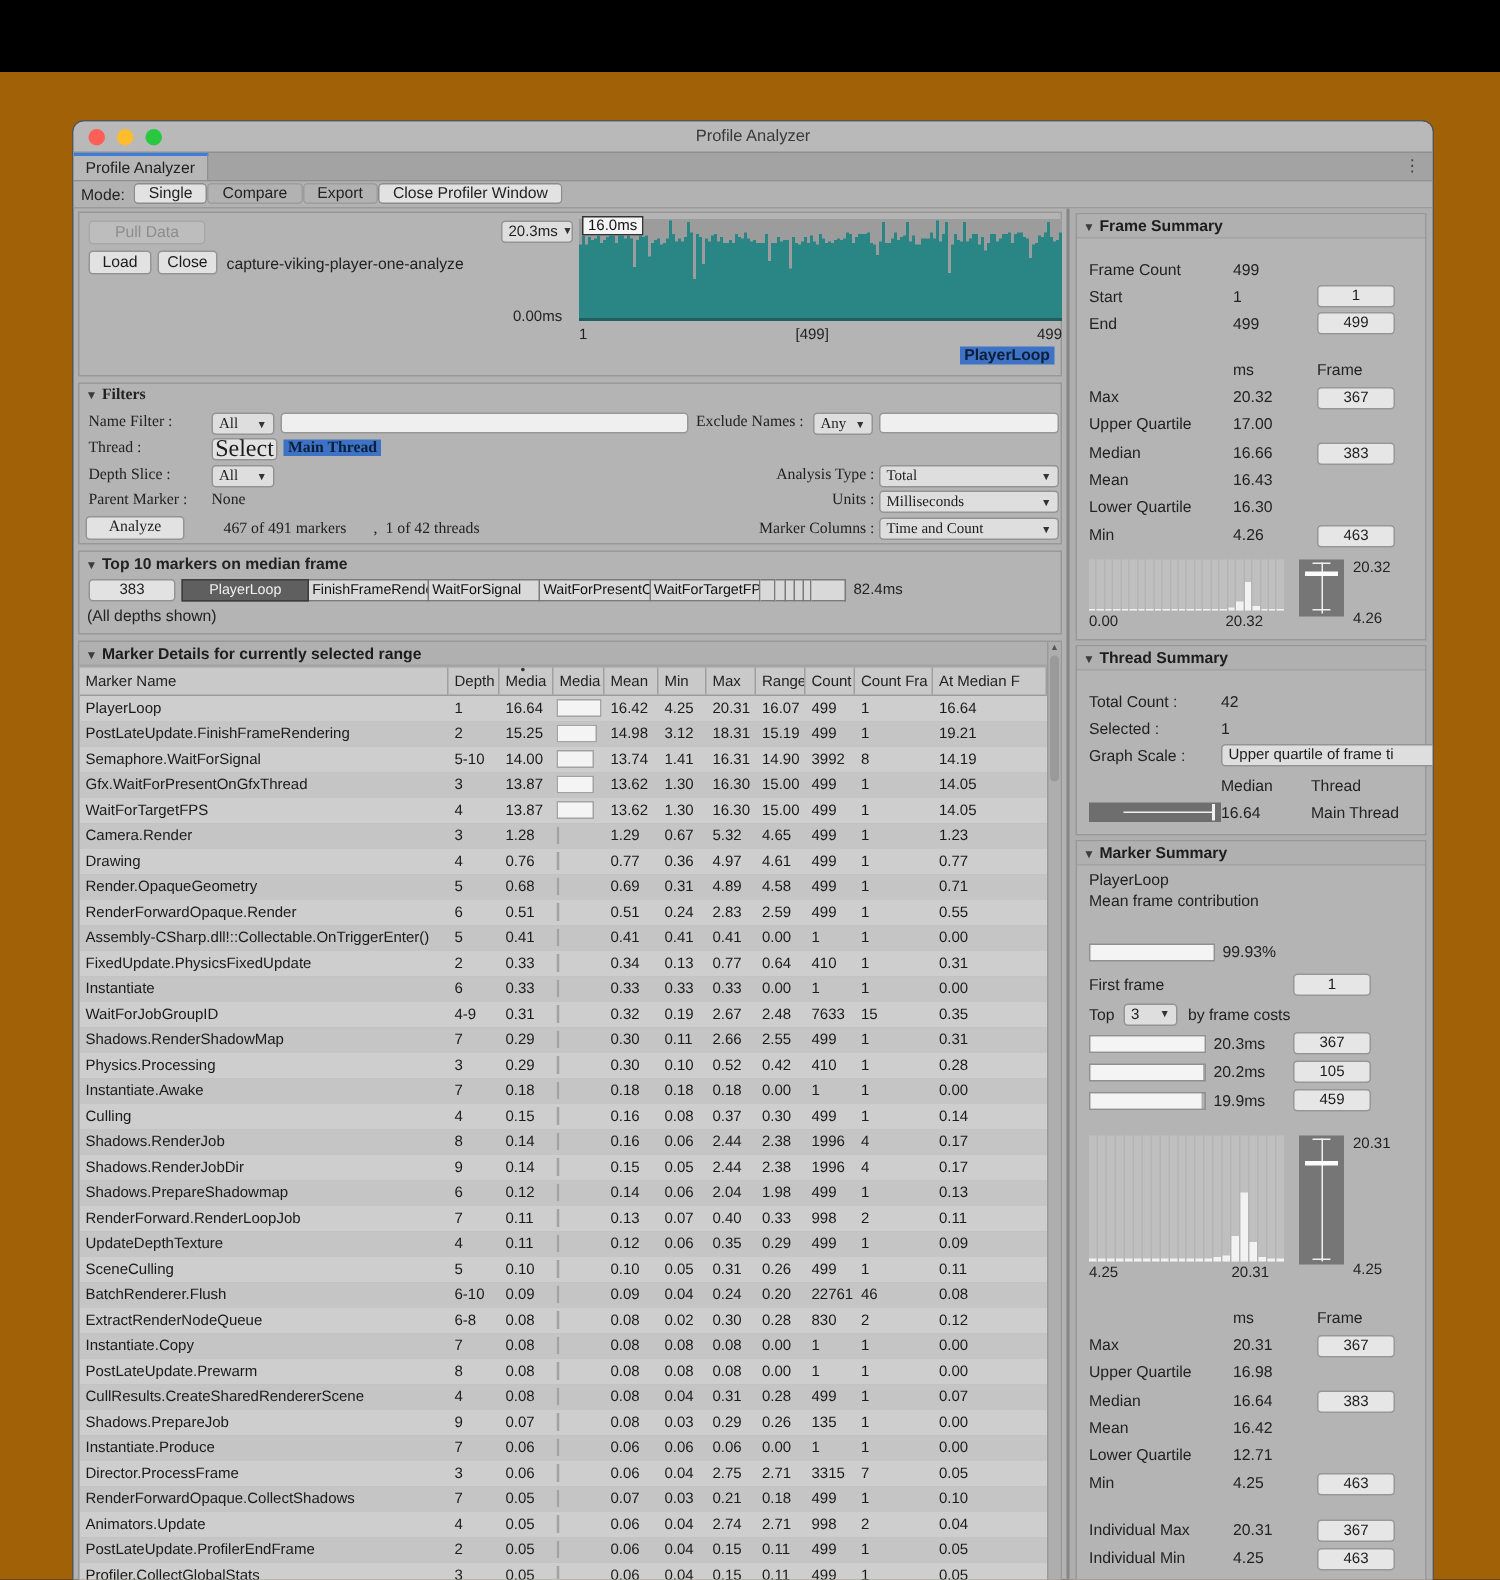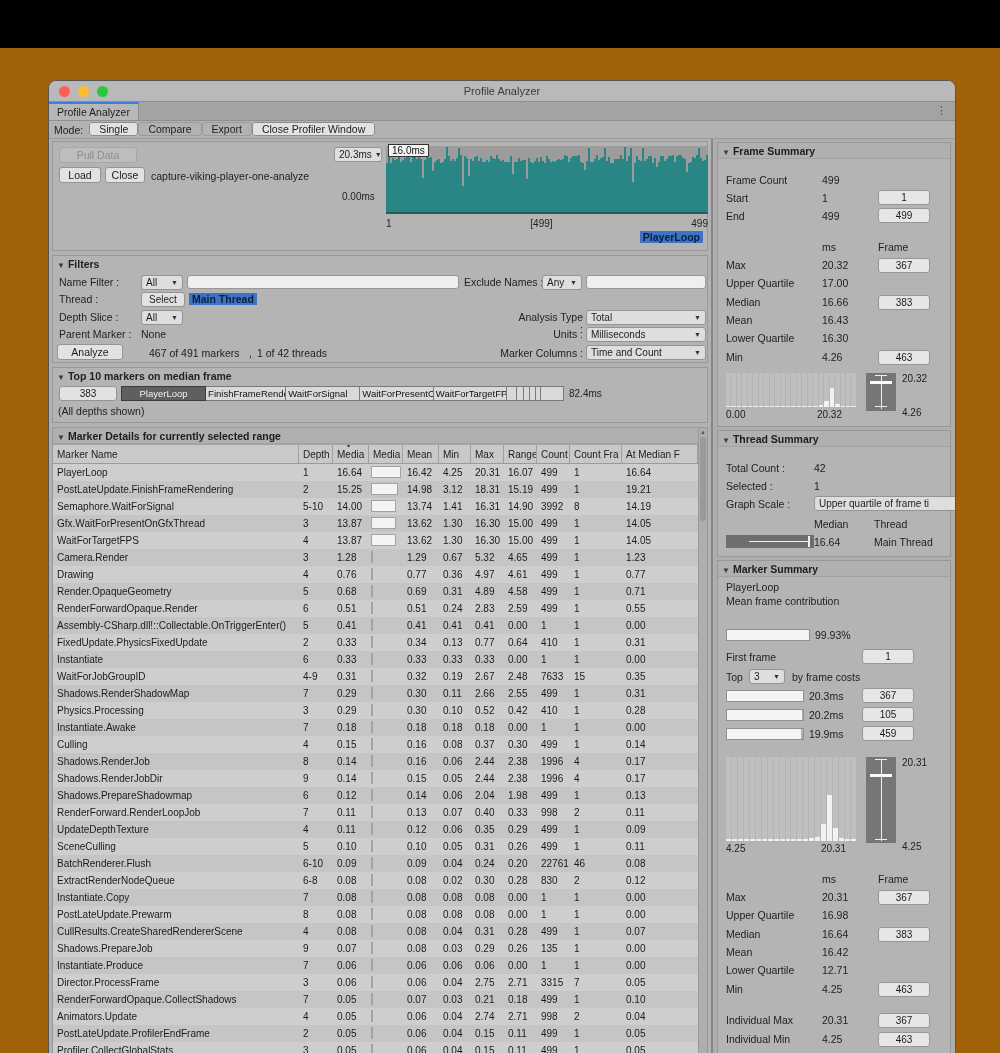--- a/index.html
+++ b/index.html
@@ -42,21 +42,21 @@
   
   .capture-box { height:110px; }
   .abs { position:absolute; }
   #main-chart { position:absolute; left:333px; top:4px; width:322px; height:68px; background:#9c9c9c; display:flex; align-items:flex-end; overflow:hidden; border-bottom:2px solid #1e5f5f; }
   #main-chart .cbar { width:2px; background:#2a8685; }
   .thresh-badge { position:absolute; left:335px; top:2px; background:#f4f4f4; border:1px solid #333; font-size:10px; padding:0 3px; color:#111; z-index:3; }
   .axis-row { position:absolute; left:333px; top:76px; width:322px; display:flex; justify-content:space-between; font-size:10px; color:#222; }
   .ploop-badge { position:absolute; right:4px; top:89px; }
 
   
-  .filters-box { height:108px; }
+  .filters-box { height:108px;font-family:Liberation Serif, serif; }
   .f-abs { position:absolute; font-size:10.5px; color:#222; }
 
   
   .top10-box { height:56px;text-decoration:underline; }
   .t10-row { position:absolute; left:6px; top:18px; right:6px; height:15px; display:flex; align-items:center; }
   .t10-bar { display:flex; height:15px; width:443px; margin-left:4px; }
   .seg { border:1px solid #7a7a7a; border-left:none; background:#d9d9d9; font-size:9.5px; color:#111; overflow:hidden; white-space:nowrap; line-height:13px; padding-left:2px; }
   .seg:first-child { border-left:1px solid #7a7a7a; }
   .seg.dark { background:#5f5f5f; color:#f0f0f0; text-align:center; padding-left:0; border-color:#3c3c3c; }
 
@@ -133,21 +133,21 @@
 
         <div class="box capture-box">
           <span class="btn disabled abs" style="left:6px;top:5px;width:78px">Pull Data</span>
           <span class="btn abs" style="left:6px;top:25px;width:42px">Load</span>
           <span class="btn abs" style="left:52px;top:25px;width:40px">Close</span>
           <span class="lbl abs" style="left:98px;top:28px;width:182px;overflow:hidden;white-space:nowrap">capture-viking-player-one-analyze</span>
           <span class="dd abs" style="left:281px;top:5px;width:48px">
               <span>20.3ms</span>
               <span class="arr">▼</span>
             </span>
-          <span class="lbl abs" style="left:289px;top:49px;font-size:10px">0.00ms</span>
+          <span class="lbl abs" style="left:289px;top:64px;font-size:10px">0.00ms</span>
           <div id="main-chart">
               <div class="cbar" style="height: 74%;"></div>
               <div class="cbar" style="height: 86.9037%;"></div>
               <div class="cbar" style="height: 74.8011%;"></div>
               <div class="cbar" style="height: 81.8151%;"></div>
               <div class="cbar" style="height: 79.2323%;"></div>
               <div class="cbar" style="height: 80.3487%;"></div>
               <div class="cbar" style="height: 82.7652%;"></div>
               <div class="cbar" style="height: 76.3181%;"></div>
               <div class="cbar" style="height: 78.6076%;"></div>
@@ -322,21 +322,21 @@
             </span>
           <span class="tinput abs" style="left:134px;top:19px;width:272px"></span>
           <span class="f-abs" style="left:411px;top:20px">Exclude Names :</span>
           <span class="dd abs" style="left:489px;top:19px;width:40px">
               <span>Any</span>
               <span class="arr">▼</span>
             </span>
           <span class="tinput abs" style="left:533px;top:19px;width:120px"></span>
 
           <span class="f-abs" style="left:6px;top:37px">Thread :</span>
-          <span class="btn abs" style="left:88px;top:36px;width:44px;height:15px;line-height:13px;font-size:10px">Select</span>
+          <span class="btn abs" style="left:88px;top:36px;width:44px;height:15px;line-height:13px;font-size:16px">Select</span>
           <span class="hl abs" style="left:136px;top:37px">Main Thread</span>
 
           <span class="f-abs" style="left:6px;top:55px">Depth Slice :</span>
           <span class="dd abs" style="left:88px;top:54px;width:42px">
               <span>All</span>
               <span class="arr">▼</span>
             </span>
           <span class="f-abs" style="left:460px;top:55px;width:70px;text-align:right">Analysis Type :</span>
           <span class="dd abs" style="left:533px;top:54px;width:120px">
               <span>Total</span>

